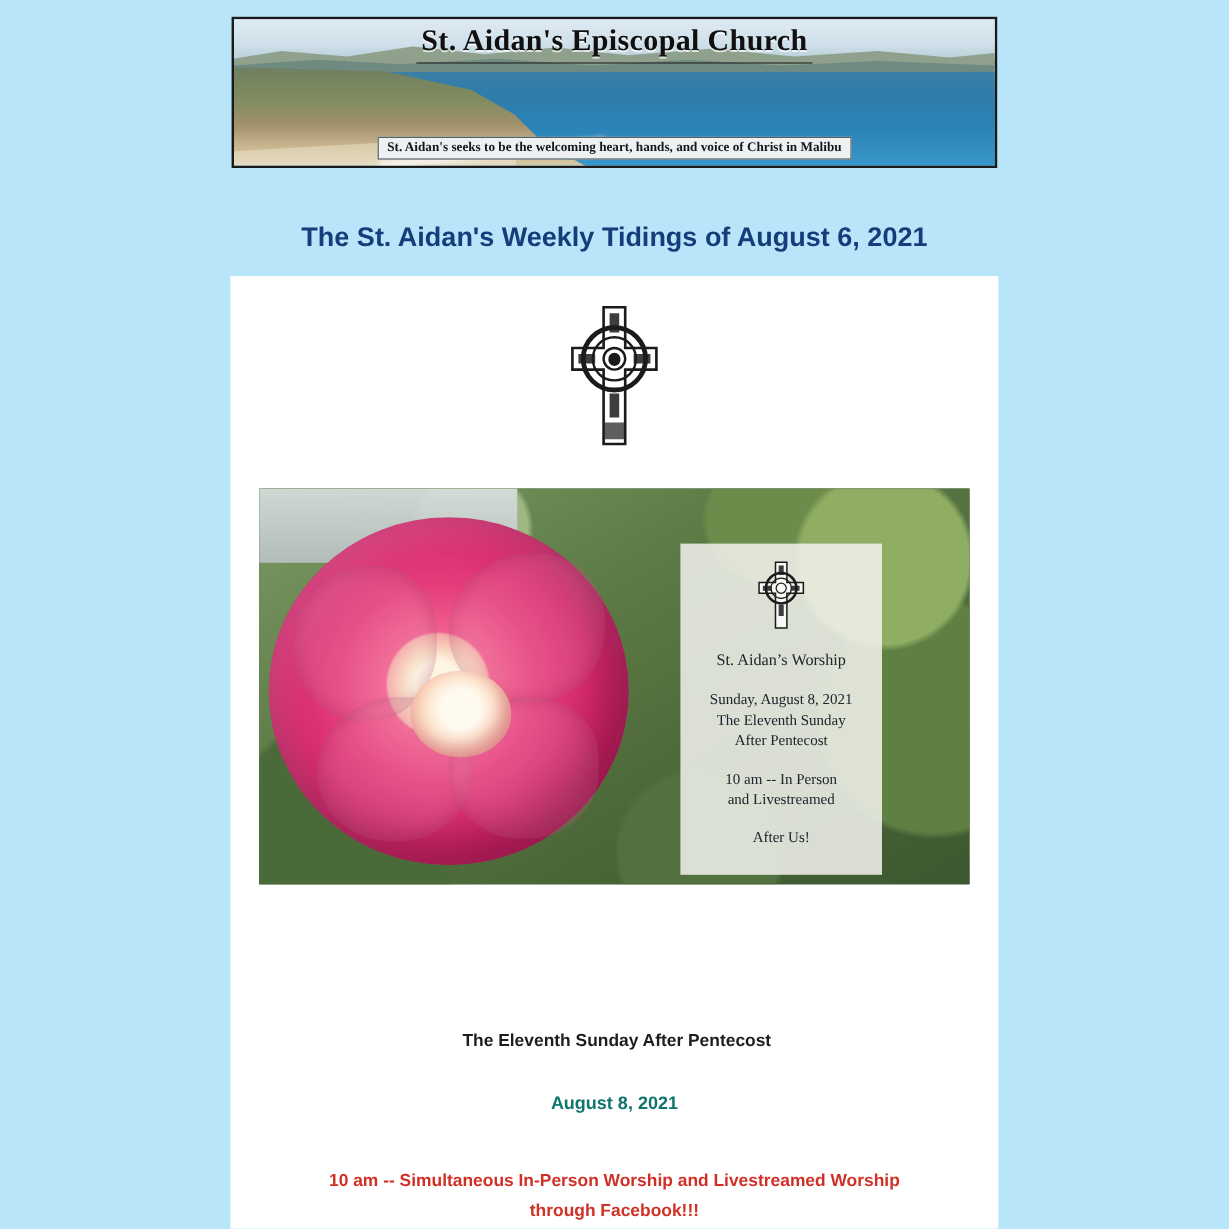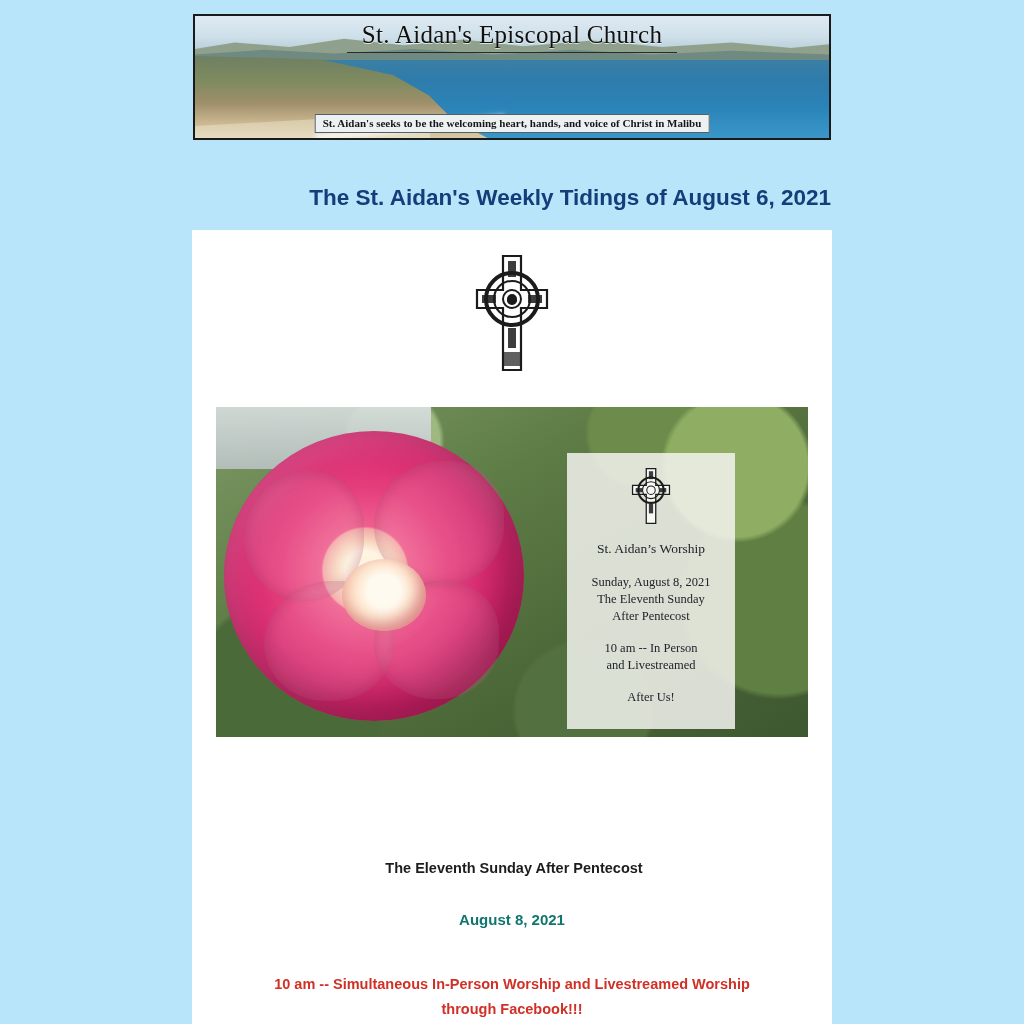--- a/index.html
+++ b/index.html
@@ -74,21 +74,21 @@
     left: 120px; bottom: 6px; width: 190px; height: 8px;
     background: rgba(255,255,255,0.65);
     filter: blur(2px);
     transform: rotate(-6deg);
   }
   .masthead-title {
     position: absolute;
     left: 0; right: 0; top: 5px;
     text-align: center;
     font-family: "Liberation Serif", serif;
-    font-weight: normal;
+    font-weight: bold;
     font-size: 25px;
     color: #101010;
     letter-spacing: 0.3px;
     text-shadow: 0 1px 0 rgba(255,255,255,0.7);
   }
   .masthead-underline {
     position: absolute;
     left: 50%;
     transform: translateX(-50%);
     top: 36px;
@@ -110,21 +110,21 @@
     color: #14161a;
     white-space: nowrap;
   }
 
   
   .headline {
     position: absolute;
     left: 193px;
     top: 185px;
     width: 638px;
-    text-align: right;
+    text-align: center;
     font-size: 22.5px;
     font-weight: bold;
     color: #143d7a;
   }
 
   
   .card {
     position: absolute;
     left: 192px;
     top: 230px;

